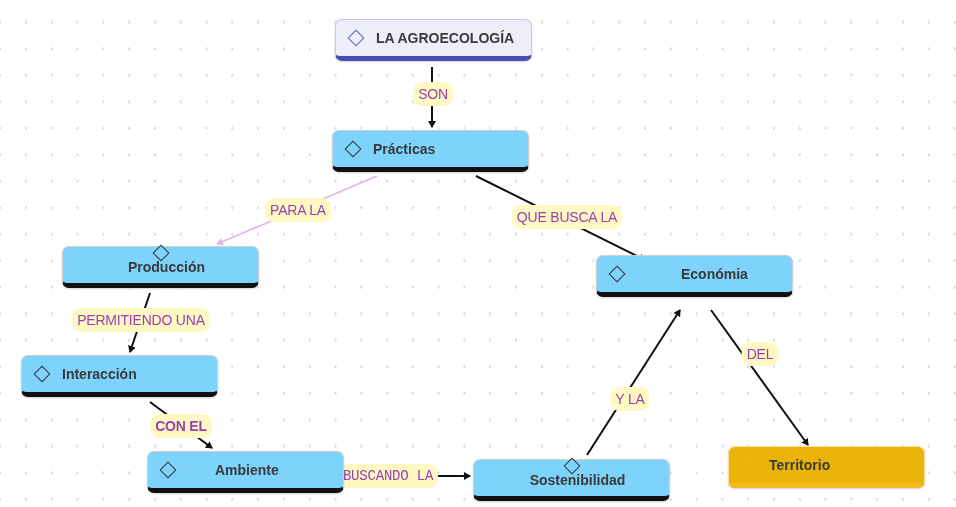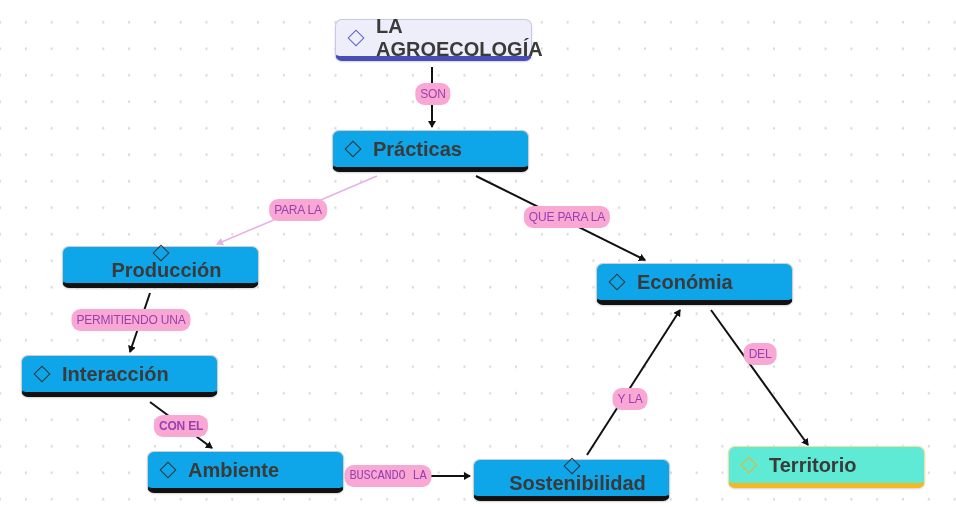--- a/index.html
+++ b/index.html
@@ -8,41 +8,41 @@
     background-color: #ffffff;
     background-image: radial-gradient(circle, #d6d6d6 1px, transparent 1.3px);
     background-size: 25.8px 26.5px;
     background-position: 13px 9px;
     font-family: "Liberation Sans", sans-serif;
   }
   #edges { position: absolute; left: 0; top: 0; width: 956px; height: 507px; }
   .node {
     position: absolute; box-sizing: border-box;
     height: 42px; width: 197px;
-    background: #0ea5e9;
+    background: #7dd3fc;
     border: 1.5px solid #cfcfcf;
     border-bottom: 5px solid #111111;
     border-radius: 7px;
     box-shadow: 0 1px 2px rgba(0,0,0,0.18);
     display: flex; align-items: center;
     padding-left: 12px;
   }
   .node .diamond {
     width: 10px; height: 10px; border: 1.6px solid #333; transform: rotate(45deg);
     margin-right: 14px; margin-left: 2px; flex: none;
   }
-  .node .label { font-size: 20px; font-weight: bold; color: #3a3a3a; }
+  .node .label { font-size: 14px; font-weight: bold; color: #3a3a3a; }
   .node.root { background: #eeeefa; border-color: #c8c8ea; border-bottom-color: #4a4cb5; }
   .node.root .diamond { border-color: #5c5ec8; }
-  .node.leaf { background: #5eead4; border-color: #f5dfa0; border-bottom-color: #f3b822; }
+  .node.leaf { background: #eab308; border-color: #f5dfa0; border-bottom-color: #f3b822; }
   .node.leaf .diamond { border-color: #f0b223; }
   .edge-label {
     position: absolute; transform: translate(-50%, -50%);
-    background: #f9a8d4; color: #9b3fb0;
-    font-size: 12px; padding: 4px 5px; border-radius: 9px;
+    background: #fef9c3; color: #9b3fb0;
+    font-size: 14px; padding: 4px 5px; border-radius: 9px;
     white-space: nowrap; letter-spacing: -0.2px;
   }
 </style>
 </head>
 <body>
 
 <svg id="edges">
   <defs>
     <marker id="arr-dark" markerWidth="8" markerHeight="8" refX="6" refY="4" orient="auto" markerUnits="userSpaceOnUse">
       <path d="M0,0 L7,4 L0,8 Z" fill="#111"></path>
@@ -56,22 +56,22 @@
   <line x1="476" y1="176" x2="645" y2="260" stroke="#111" stroke-width="2" marker-end="url(#arr-dark)"></line>
   <line x1="150" y1="293" x2="130" y2="352" stroke="#111" stroke-width="2" marker-end="url(#arr-dark)"></line>
   <line x1="150" y1="402" x2="212" y2="448" stroke="#111" stroke-width="2" marker-end="url(#arr-dark)"></line>
   <line x1="348" y1="476" x2="470" y2="476" stroke="#111" stroke-width="2" marker-end="url(#arr-dark)"></line>
   <line x1="587" y1="455" x2="680" y2="310" stroke="#111" stroke-width="2" marker-end="url(#arr-dark)"></line>
   <line x1="711" y1="310" x2="808" y2="445" stroke="#111" stroke-width="2" marker-end="url(#arr-dark)"></line>
 </svg>
 
 <span class="edge-label" style="left:433px; top:94px;">SON</span>
 <span class="edge-label" style="left:298px; top:210px;">PARA LA</span>
-<span class="edge-label" style="left:567px; top:217px;">QUE PARA LA</span>
-<span class="edge-label" style="left:131px; top:320px;">PERMITIENDO UNA</span>
+<span class="edge-label" style="left:567px; top:217px;">QUE BUSCA LA</span>
+<span class="edge-label" style="left:141px; top:320px;">PERMITIENDO UNA</span>
 <span class="edge-label" style="left:181px; top:426px;font-weight:bold;">CON EL</span>
 <span class="edge-label" style="left:388px; top:476px;font-family:Liberation Mono, monospace;">BUSCANDO LA</span>
 <span class="edge-label" style="left:630px; top:399px;">Y LA</span>
 <span class="edge-label" style="left:760px; top:354px;">DEL</span>
 
 <div class="node root" style="left:335px; top:19px;">
   <span class="diamond"></span>
   <span class="label">LA AGROECOLOGÍA</span>
 </div>
 <div class="node" style="left:332px; top:130px;">
@@ -79,28 +79,28 @@
   <span class="label">Prácticas</span>
 </div>
 <div class="node" style="left:62px; top:246px;flex-direction:column;">
   <span class="diamond"></span>
   <span class="label">Producción</span>
 </div>
 <div class="node" style="left:21px; top:355px;">
   <span class="diamond"></span>
   <span class="label">Interacción</span>
 </div>
-<div class="node" style="left:147px; top:451px;">
+<div class="node" style="left:147px; top:451px;gap:27px;">
   <span class="diamond"></span>
   <span class="label">Ambiente</span>
 </div>
 <div class="node" style="left:473px; top:459px;flex-direction:column;">
   <span class="diamond"></span>
   <span class="label">Sostenibilidad</span>
 </div>
-<div class="node" style="left:596px; top:263px;">
+<div class="node" style="left:596px; top:255px;gap:44px;">
   <span class="diamond"></span>
   <span class="label">Económia</span>
 </div>
 <div class="node leaf" style="left:728px; top:446px;">
   <span class="diamond"></span>
   <span class="label">Territorio</span>
 </div>
 
 </body></html>

